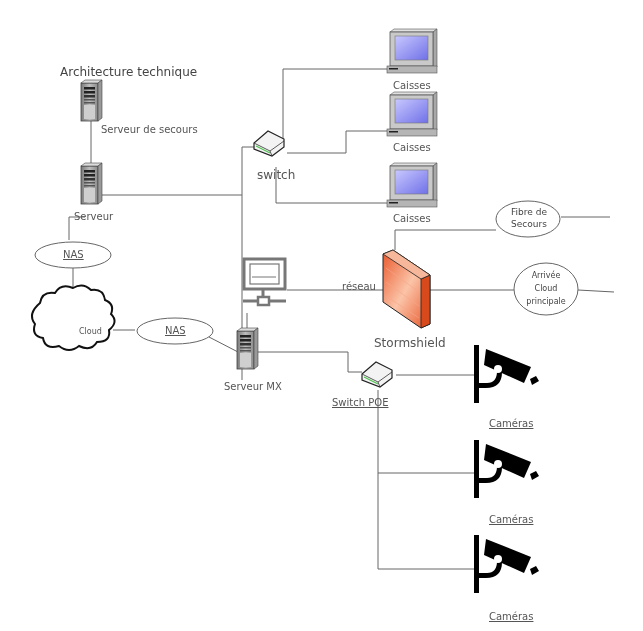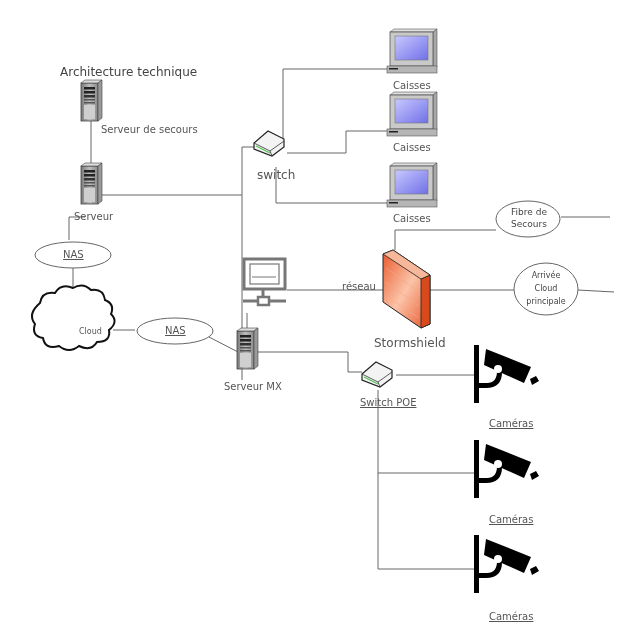--- a/index.html
+++ b/index.html
@@ -148,16 +148,16 @@
 <div class="lbl big" style="left:374px;top:336px;text-align:center;">Stormshield</div>
 <div class="ell-text" style="left:496px;top:206px;width:66px;">
   <div>Fibre de</div>
   <div>Secours</div>
 </div>
 <div class="ell-text" style="left:514px;top:269px;width:64px;font-size:8px;line-height:13px;">
   <div>Arrivée</div>
   <div>Cloud</div>
   <div>principale</div>
 </div>
-<div class="lbl med" style="left:360px;top:397px;">Switch POE</div>
+<div class="lbl med" style="left:332px;top:397px;">Switch POE</div>
 <div class="lbl med" style="left:489px;top:418px;">Caméras</div>
 <div class="lbl med" style="left:489px;top:514px;">Caméras</div>
 <div class="lbl med" style="left:489px;top:611px;">Caméras</div>
 
 </body></html>

